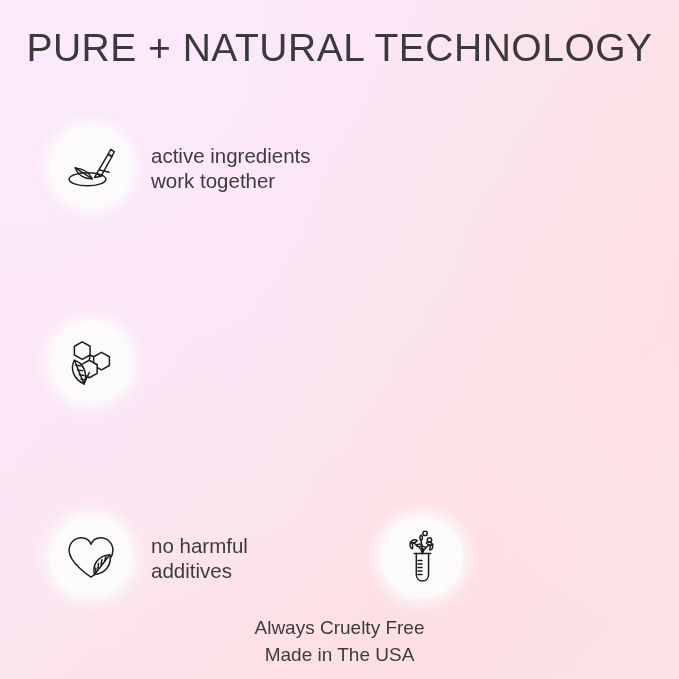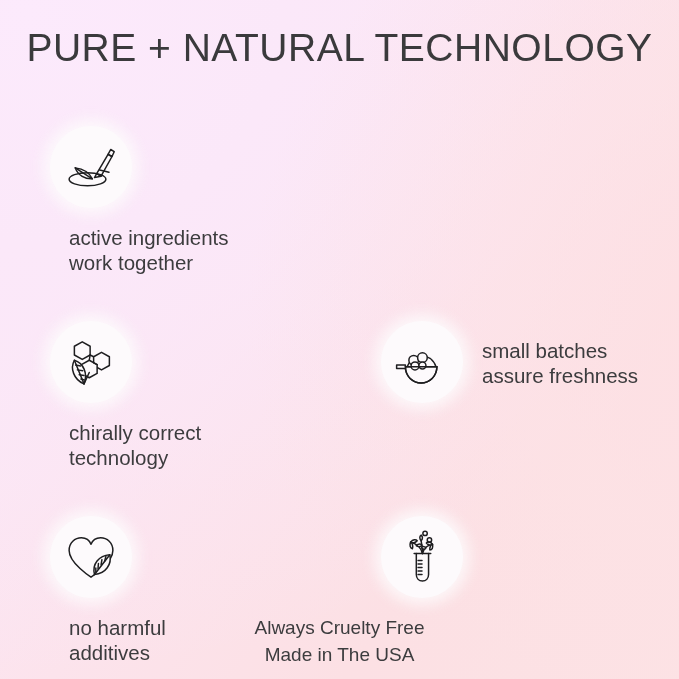--- a/index.html
+++ b/index.html
@@ -52,21 +52,21 @@
   }
   .row {
     display: flex;
     height: 195px;
   }
   .cell {
     display: flex;
     align-items: flex-start;
     box-sizing: border-box;
   }
-  .cell.left  { width: 337px; padding-left: 50px; flex-direction: column; }
+  .cell.left  { width: 337px; padding-left: 50px; }
   .cell.right { width: 342px; padding-left: 44px; }
 
   .badge {
     width: 82px;
     height: 82px;
     flex: 0 0 82px;
     border-radius: 50%;
     background: #fdfafc;
     box-shadow: 0 0 14px 7px rgba(253,250,252,0.85);
     display: flex;
@@ -171,47 +171,22 @@
 
             <path class="filled" d="M24 57 C12 52 8 39 13 30 C23 33 29 45 24 57 Z"></path>
 
             <path d="M13 30 L24 57"></path>
             <path d="M14.5 35.5 L20 36.5"></path>
             <path d="M16.5 41 L22.5 42"></path>
             <path d="M18.5 46.5 L24 47.5"></path>
             <path d="M20.5 51.5 L24.5 52.5"></path>
           </svg>
         </div>
-        <div class="label">chirally correct
-technology</div>
-      </div>
-
-      <div class="cell right">
-        <div class="badge">
-          <svg viewBox="0 0 64 64">
-
-            <path class="filled" d="M15 37.5 C21 22 42 20 48 37.5 Z"></path>
-
-            <path class="filled" d="M13 37.5 C13 48.5 21.5 56 31 56 C40.5 56 49 48.5 49 37.5 Z"></path>
-
-            <path d="M13 37.5 C13 48.5 21.5 56 31 56 C40.5 56 49 48.5 49 37.5"></path>
-
-            <circle class="filled" cx="22.5" cy="30" r="5.5"></circle>
-            <circle class="filled" cx="32.5" cy="27" r="5.5"></circle>
-            <circle class="filled" cx="24" cy="36.5" r="4.5"></circle>
-            <circle class="filled" cx="32.5" cy="36" r="4"></circle>
-
-            <path class="filled" d="M3 35.5 L13 35.5 L13 39.5 L3 39.5 Z"></path>
-
-            <path d="M13 37.5 L49 37.5"></path>
-          </svg>
-        </div>
-        <div class="label">small batches
-assure freshness</div>
-      </div>
+      </div>
+
 
     </div>
 
     <div class="row">
 
       <div class="cell left">
         <div class="badge">
           <svg viewBox="0 0 64 64">
 
             <path d="M32 55 C32 55 7 39 7 24.5 C7 16 13.5 10 21 10 C26.5 10 30.5 13.5 32 17.5 C33.5 13.5 37.5 10 43 10 C50.5 10 57 16 57 24.5 C57 39 32 55 32 55 Z"></path>

